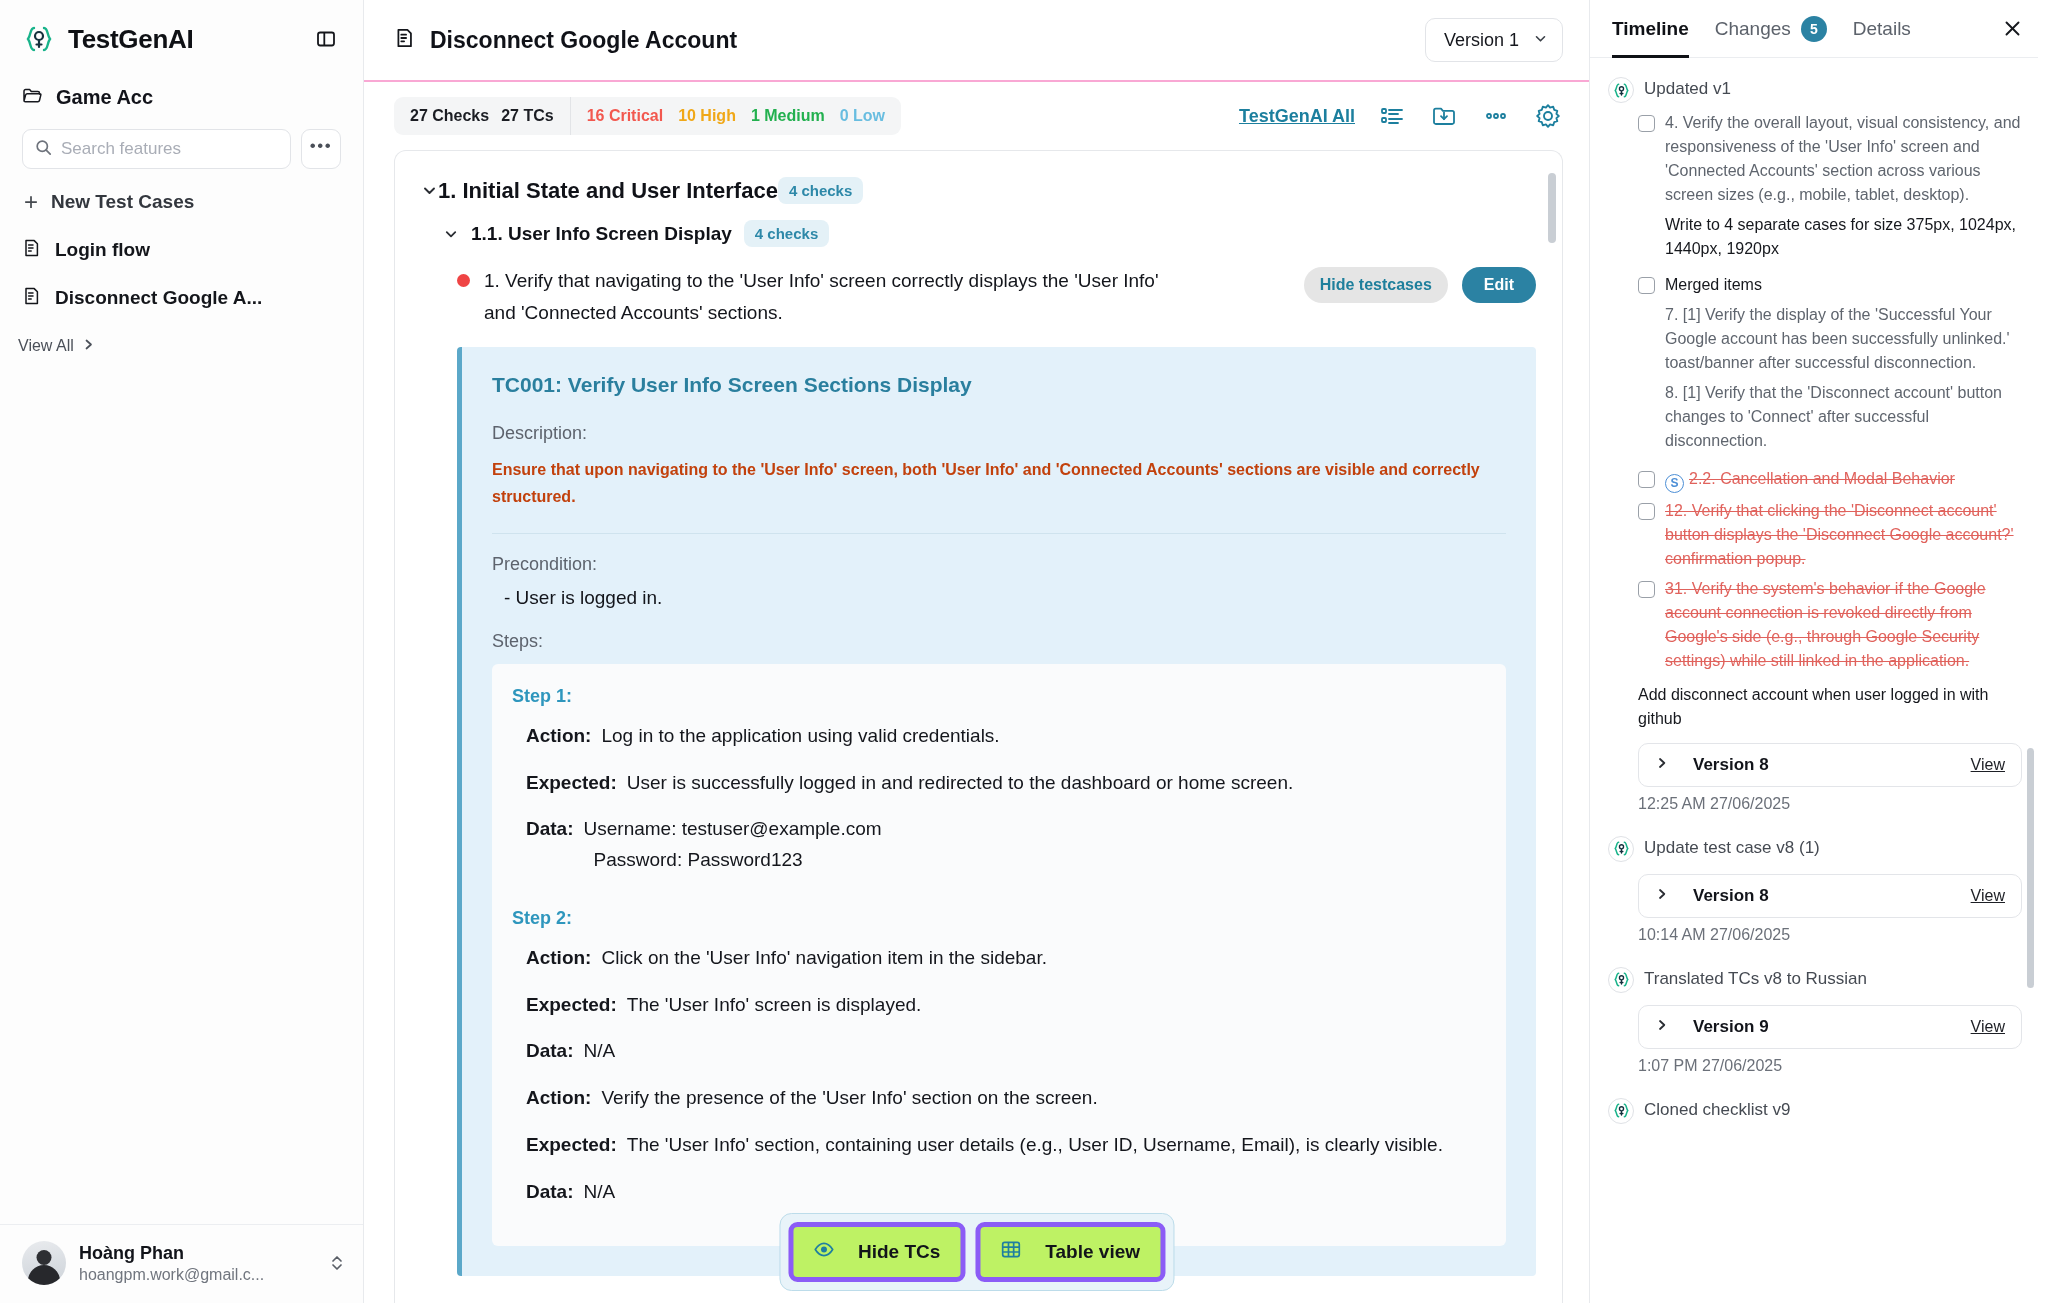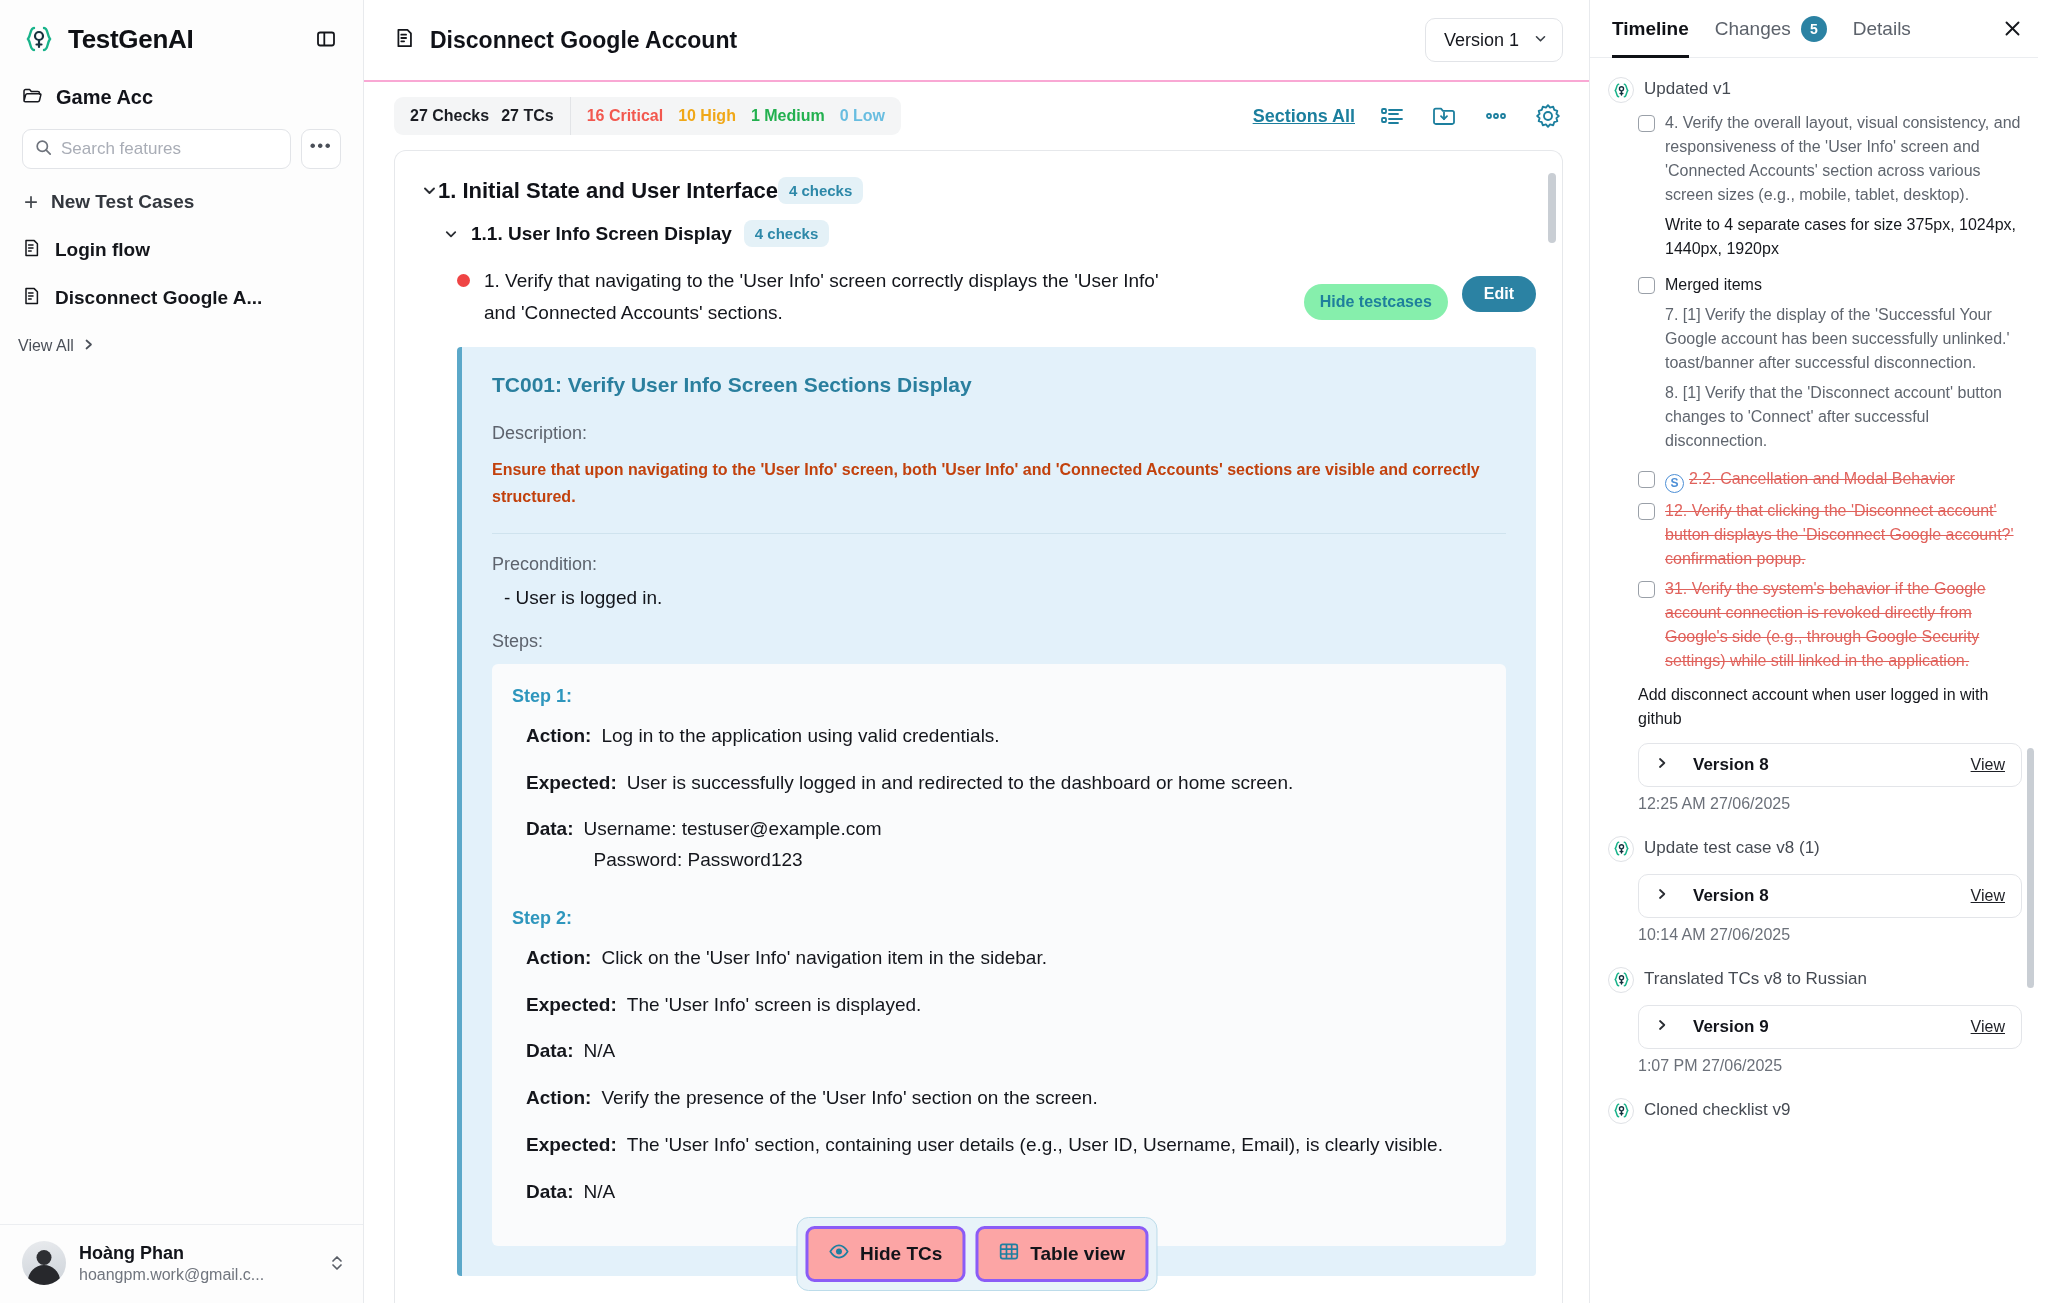--- a/index.html
+++ b/index.html
@@ -146,22 +146,22 @@
     background:#e4f1f7; color:#2d88a8; font-size: 15px; font-weight: 600;
     padding: 5px 11px; border-radius: 8px;
   }
   .sub-row { display:flex; align-items:center; gap: 12px; padding: 10px 0 6px 22px; }
 
   .check-row { display:flex; align-items:flex-start; gap: 14px; padding: 12px 0 4px 36px; }
   .dot { width: 13px; height:13px; border-radius:50%; background:#ef4444; flex:0 0 13px; margin-top: 9px; }
   .check-text { font-size: 19px; line-height: 1.68; color:#13151b; max-width: 700px; }
   .check-actions { margin-left: auto; display:flex; align-items:center; gap: 14px; padding-top: 2px; }
   .btn-hide-tc {
-    background:#86efac; color:#1e7f9c; font-size:16px; font-weight:600;
-    padding: 9px 16px; border-radius: 18px; border:none; cursor:pointer; font-family:inherit;margin-top:17px;
+    background:#e5e5e5; color:#1e7f9c; font-size:16px; font-weight:600;
+    padding: 9px 16px; border-radius: 18px; border:none; cursor:pointer; font-family:inherit;
   }
   .btn-edit {
     background:#2b82a3; color:#fff; font-size:16px; font-weight:600;
     padding: 9px 22px; border-radius: 18px; border:none; cursor:pointer; font-family:inherit;
   }
 
   .tc-card {
     margin: 14px 0 0 36px; background:#e3f1fa; border-left: 5px solid #5ba8c9;
     border-radius: 4px; padding: 26px 30px 30px 30px;
   }
@@ -184,22 +184,22 @@
     position:absolute; right: 6px; top: 22px; width: 8px; height: 70px;
     background:#c9ced4; border-radius: 5px;
   }
 
   .float-toolbar {
     position: absolute; left: 50%; transform: translateX(-50%); bottom: 12px;
     background:#e8f3f9; border:1px solid #bcdcea; border-radius: 12px;
     padding: 8px; display:flex; gap: 10px; z-index: 10;
   }
   .float-btn {
-    background:#fca5a5; border:3px solid #8b5cf6; border-radius: 9px;
-    display:flex; align-items:center; gap: 11px; padding: 12px 20px;
+    background:#bef264; border:5px solid #8b5cf6; border-radius: 9px;
+    display:flex; align-items:center; gap: 24px; padding: 12px 20px;
     font-size: 19px; font-weight: 700; color:#12141a; cursor:pointer; font-family:inherit;
   }
 
   
   .rpanel {
     width: 449px; height: 1303px; border-left: 1px solid #e8eaed;
     background:#fff; display:flex; flex-direction:column; position:relative;
   }
   .rtabs {
     display:flex; align-items:center; gap: 26px; padding: 0 16px 0 22px;
@@ -379,21 +379,21 @@
         <div class="stats-div"></div>
         <div class="stats-right">
           <span class="sev-critical">16 Critical</span>
           <span class="sev-high">10 High</span>
           <span class="sev-medium">1 Medium</span>
           <span class="sev-low">0 Low</span>
         </div>
       </div>
 
       <div class="header-actions">
-        <span class="collapse-all">Sections All</span>
+        <span class="collapse-all">TestGenAI All</span>
         <span class="icon-btn">
           <svg width="26" height="26" viewBox="0 0 26 26">
             <rect x="3" y="6" width="4" height="4" rx="1" fill="none" stroke="#1c7f9e" stroke-width="1.8"></rect>
             <rect x="3" y="15" width="4" height="4" rx="1" fill="none" stroke="#1c7f9e" stroke-width="1.8"></rect>
             <line x1="10" y1="7" x2="23" y2="7" stroke="#1c7f9e" stroke-width="1.8" stroke-linecap="round"></line>
             <line x1="10" y1="11" x2="19" y2="11" stroke="#1c7f9e" stroke-width="1.8" stroke-linecap="round"></line>
             <line x1="10" y1="16" x2="23" y2="16" stroke="#1c7f9e" stroke-width="1.8" stroke-linecap="round"></line>
             <line x1="10" y1="20" x2="19" y2="20" stroke="#1c7f9e" stroke-width="1.8" stroke-linecap="round"></line>
           </svg>
         </span>

